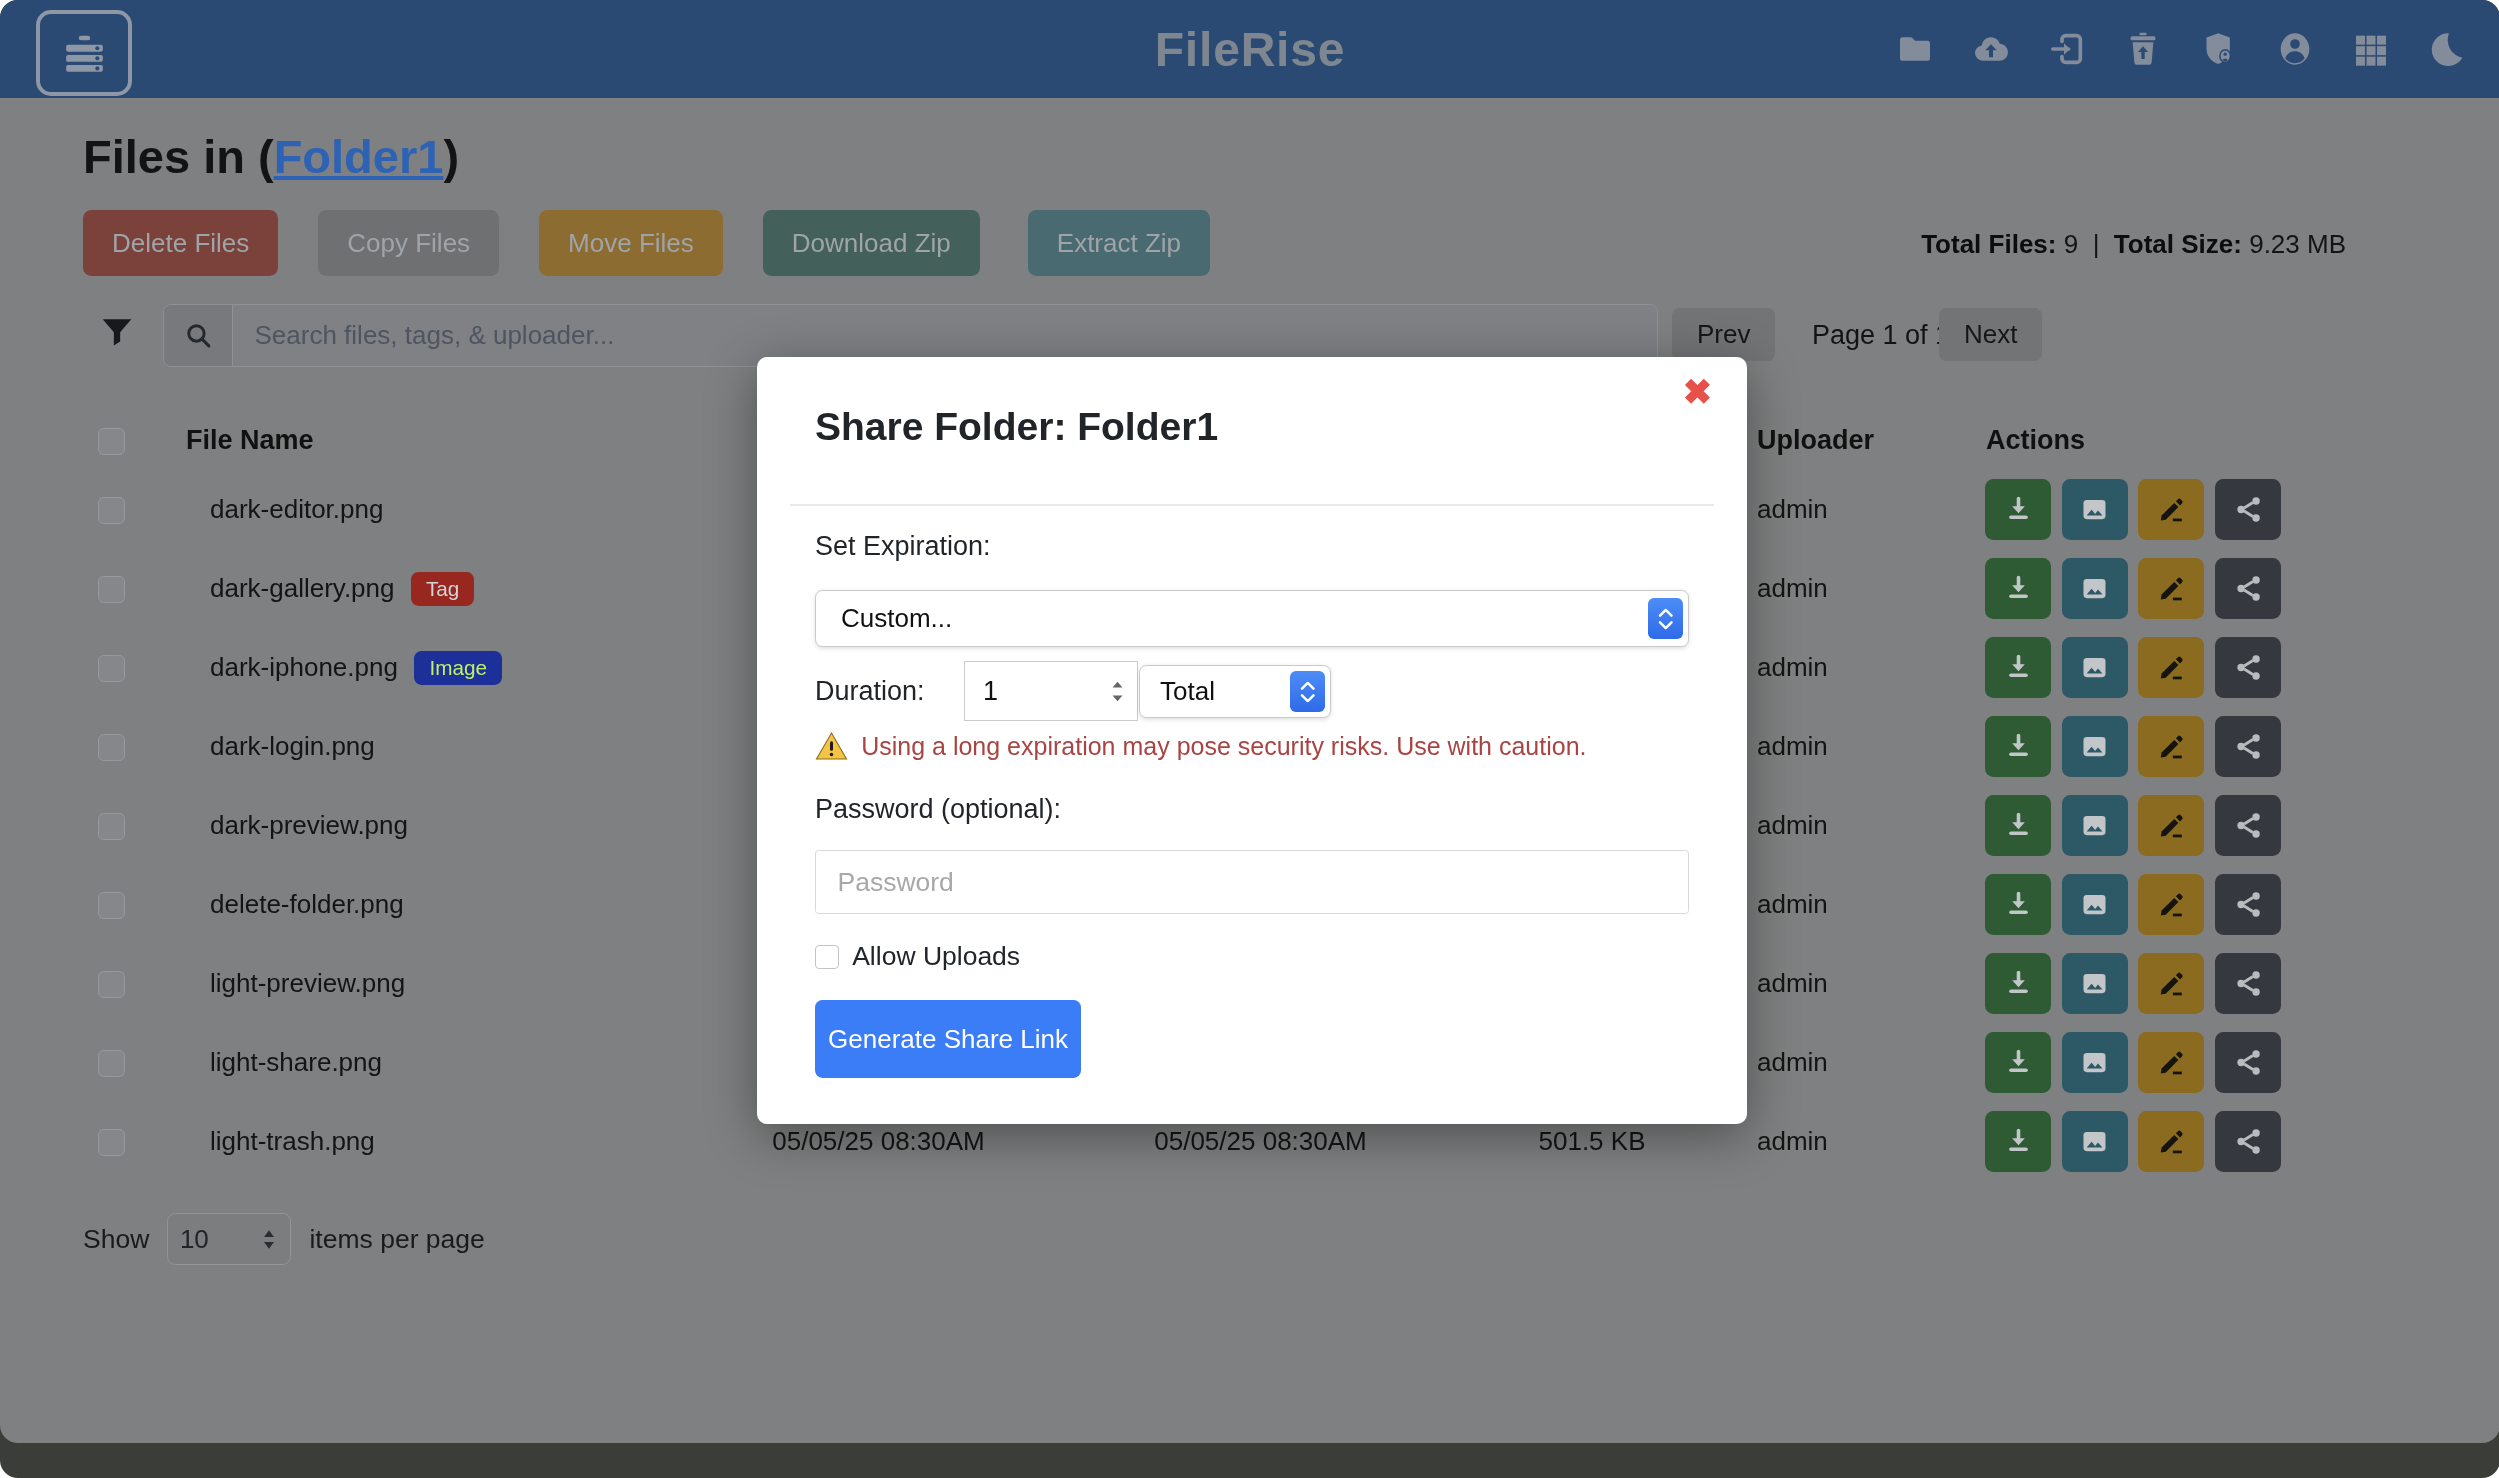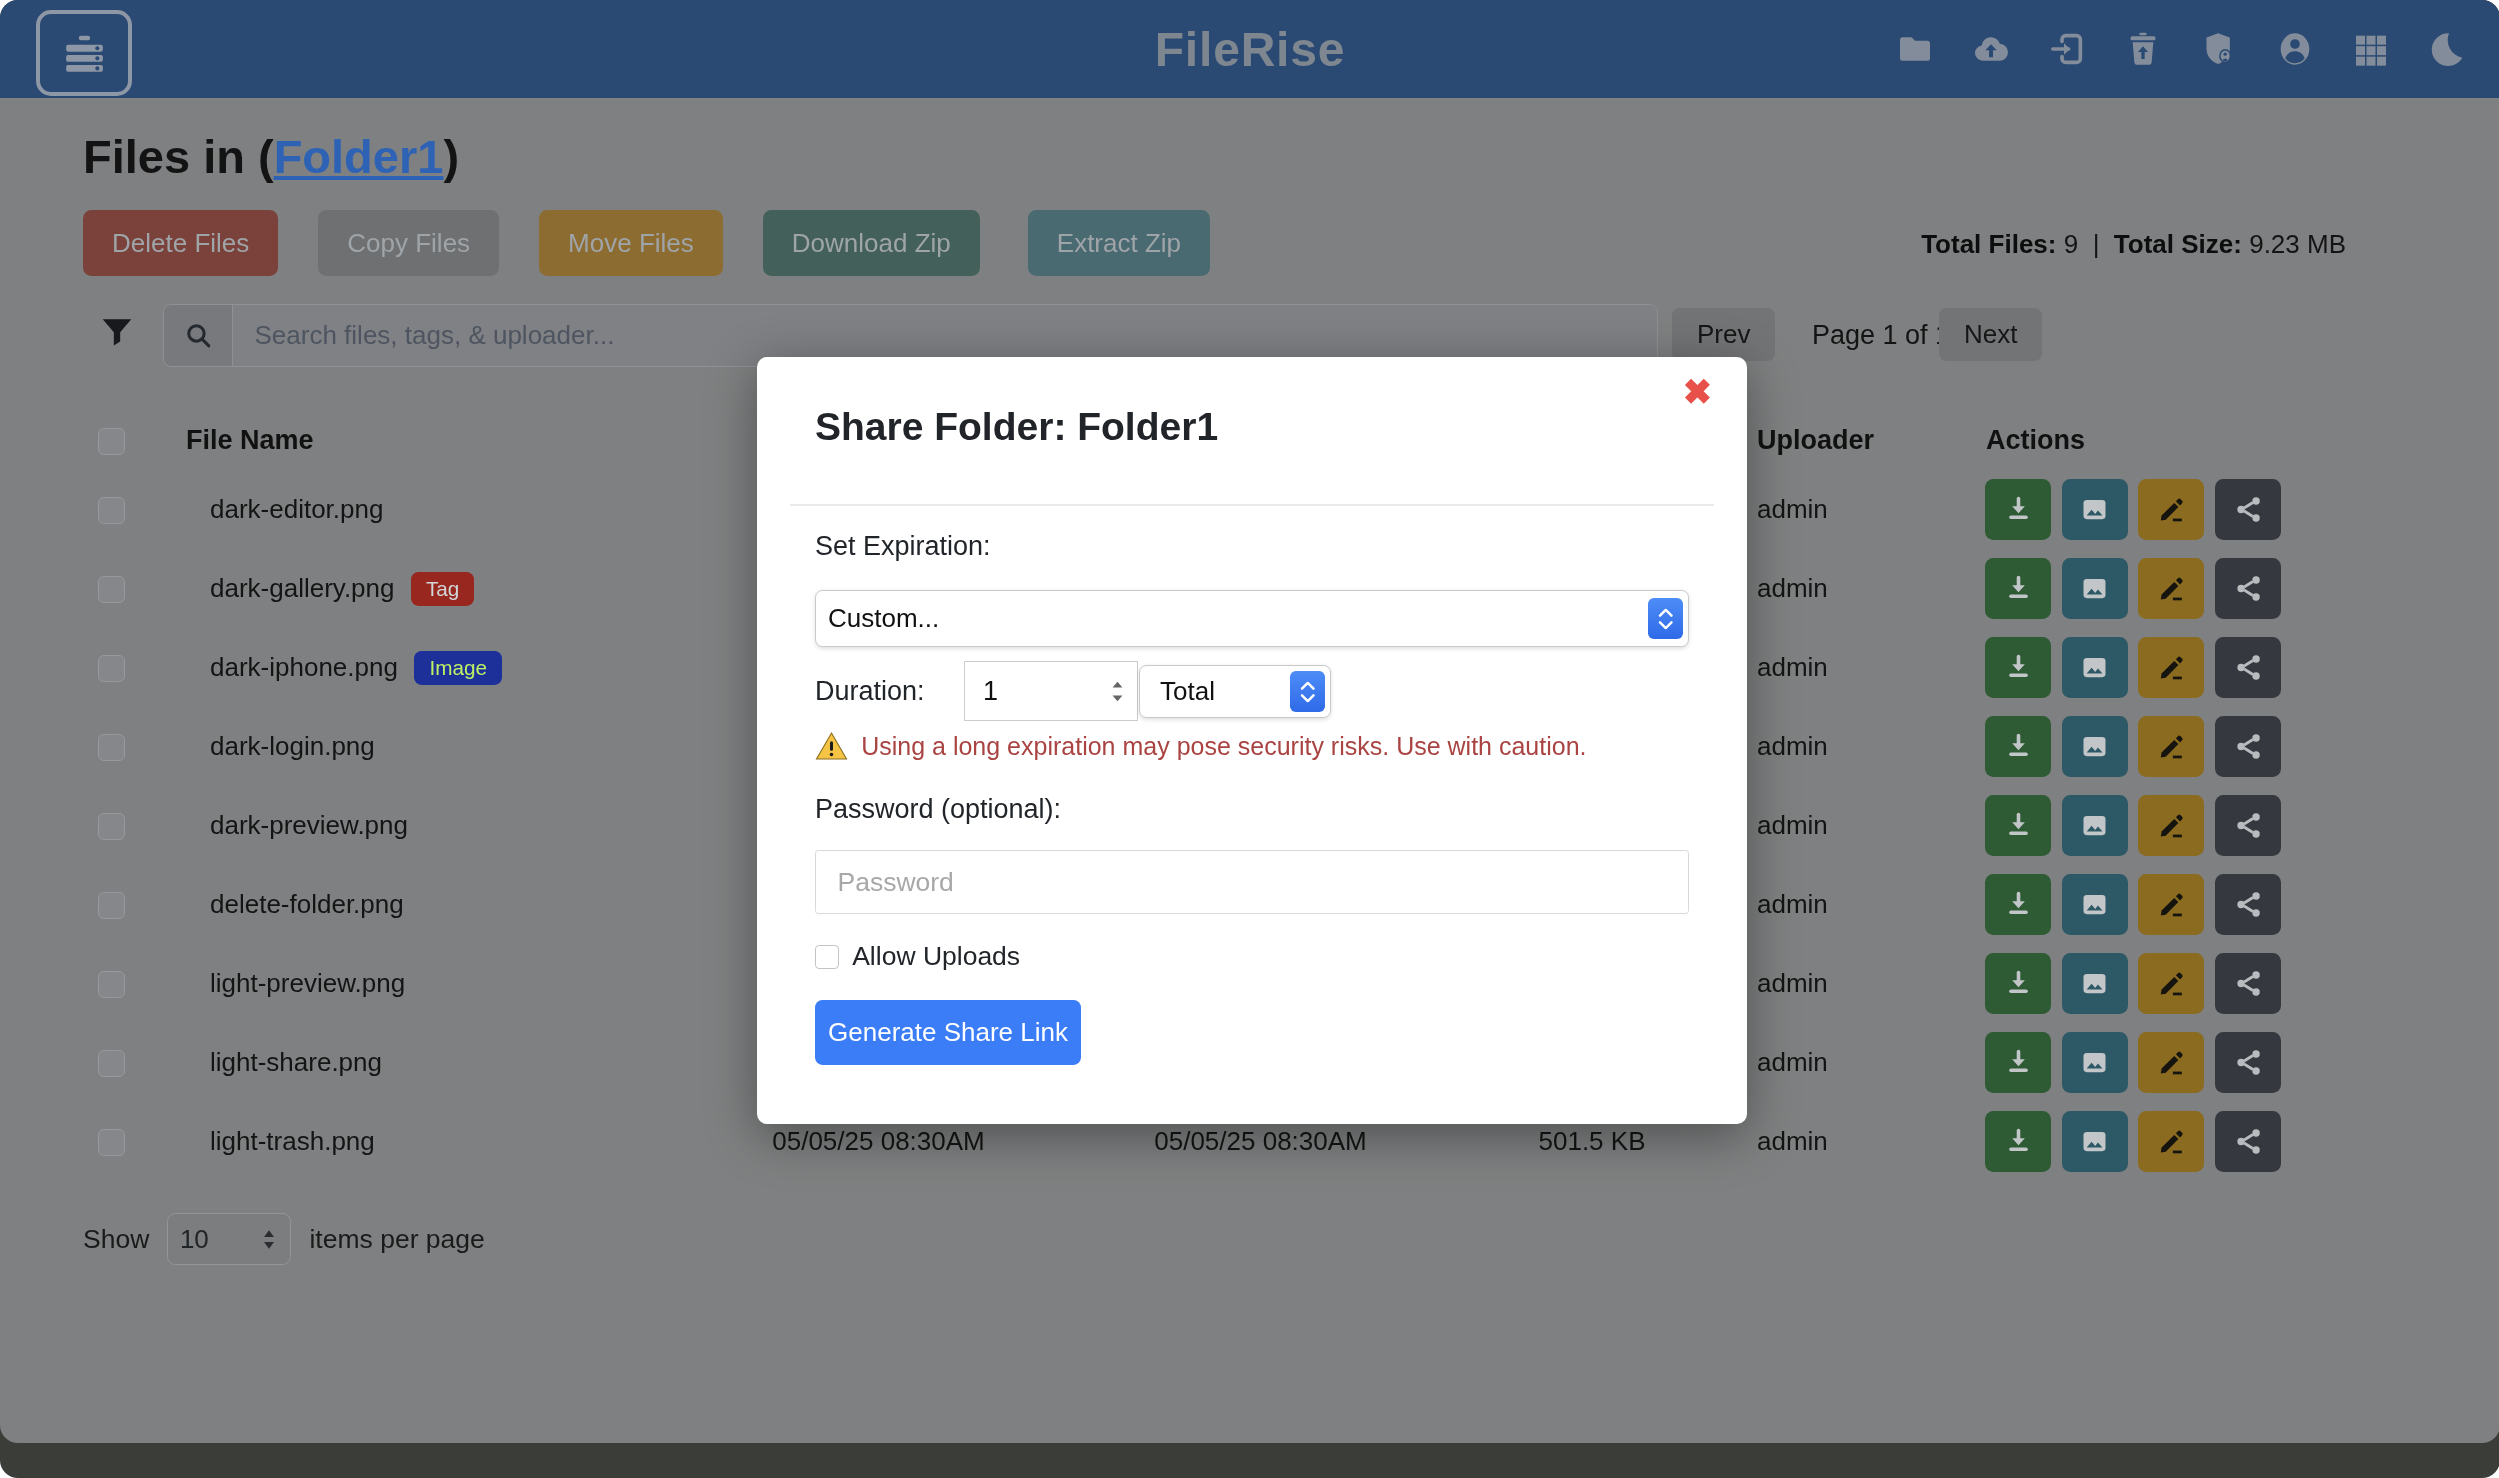--- a/index.html
+++ b/index.html
@@ -73,32 +73,32 @@
   .pagesize{width:99px;height:50px;background:#7b7d7f;border:1.7px solid #939597;border-radius:8.3px;display:flex;align-items:center;justify-content:space-between;padding:0 11.6px;font-size:26px;color:#202427;cursor:pointer;}
 
   
   .modal{position:absolute;left:757px;top:357px;width:990px;height:767px;background:#ffffff;border-radius:10px;box-shadow:0 11.6px 50px rgba(0,0,0,0.38);}
   .m-close{position:absolute;right:35px;top:16.5px;font-size:35px;font-weight:bold;color:#e8504a;cursor:pointer;line-height:1;}
   .m-title{position:absolute;left:58px;top:48px;font-size:39px;font-weight:bold;color:#212529;}
   .m-hr{position:absolute;left:33px;right:33px;top:147px;height:1.7px;background:#e9e9e9;}
   .m-label{position:absolute;left:58px;font-size:27px;color:#212529;}
   .m-select{position:absolute;background:#fff;border:1.7px solid #c9c9c9;border-radius:7.4px;box-shadow:0 1.7px 4.1px rgba(0,0,0,0.12);display:flex;align-items:center;justify-content:space-between;cursor:pointer;font-size:26px;color:#111;}
   .m-select .stepper{background:linear-gradient(#4d8df7,#2f6ae8);border-radius:5.8px;width:35px;height:41px;display:flex;align-items:center;justify-content:center;margin-right:5px;}
-  .sel-exp{left:58px;right:58px;top:233px;height:55px;padding-left:12px;}
+  .sel-exp{left:58px;right:58px;top:233px;height:55px;padding-left:25px;}
   .lab-exp{top:174px;}
   .lab-dur{top:319px;}
   .numinput{position:absolute;left:207px;top:304px;width:146px;height:58px;border:1.7px solid #cccccc;background:#fff;display:flex;align-items:center;justify-content:space-between;font-size:27px;color:#111;padding:0 8.3px 0 18px;}
   .sel-days{left:382px;top:308px;width:170px;height:51px;padding-left:20px;}
   .warnrow{position:absolute;left:58px;top:374px;display:flex;align-items:center;gap:13.2px;font-size:25px;color:#a94442;}
   .lab-pass{top:437px;}
   .passinput{position:absolute;left:58px;right:58px;top:493px;height:64px;border:1.7px solid #d9d9d9;border-radius:3.3px;font-size:26.5px;color:#222;padding:0 21.5px;font-family:inherit;outline:none;box-sizing:border-box;}
   .passinput::placeholder{color:#a8a8a8;opacity:1;}
   .allowrow{position:absolute;left:58px;top:584px;display:flex;align-items:center;gap:13.2px;font-size:26.5px;color:#212529;}
   .m-cb{width:22px;height:22px;border:1.7px solid #c3c3c3;border-radius:4.1px;background:#fff;cursor:pointer;}
-  .genbtn{position:absolute;left:58px;top:643px;width:266px;height:65px;background:#3b7cf7;color:#fff;border:none;border-radius:7.4px;font-size:26px;font-family:inherit;cursor:pointer;}
+  .genbtn{position:absolute;left:58px;top:643px;width:266px;height:78px;background:#3b7cf7;color:#fff;border:none;border-radius:7.4px;font-size:26px;font-family:inherit;cursor:pointer;}
 </style>
 </head>
 <body>
 
 <div class="screen">
 
   <div class="navbar">
     <div class="menu-btn">
       <svg width="55" height="55" viewBox="0 0 24 24">
         <rect x="4" y="8.2" width="16" height="3" rx="0.8" fill="#8d97a6"></rect>

